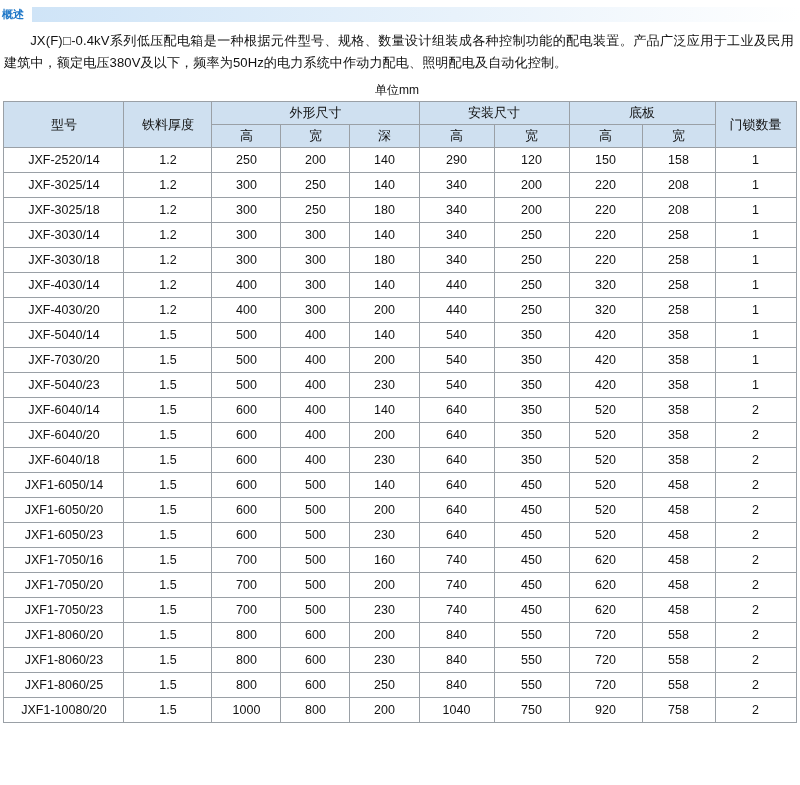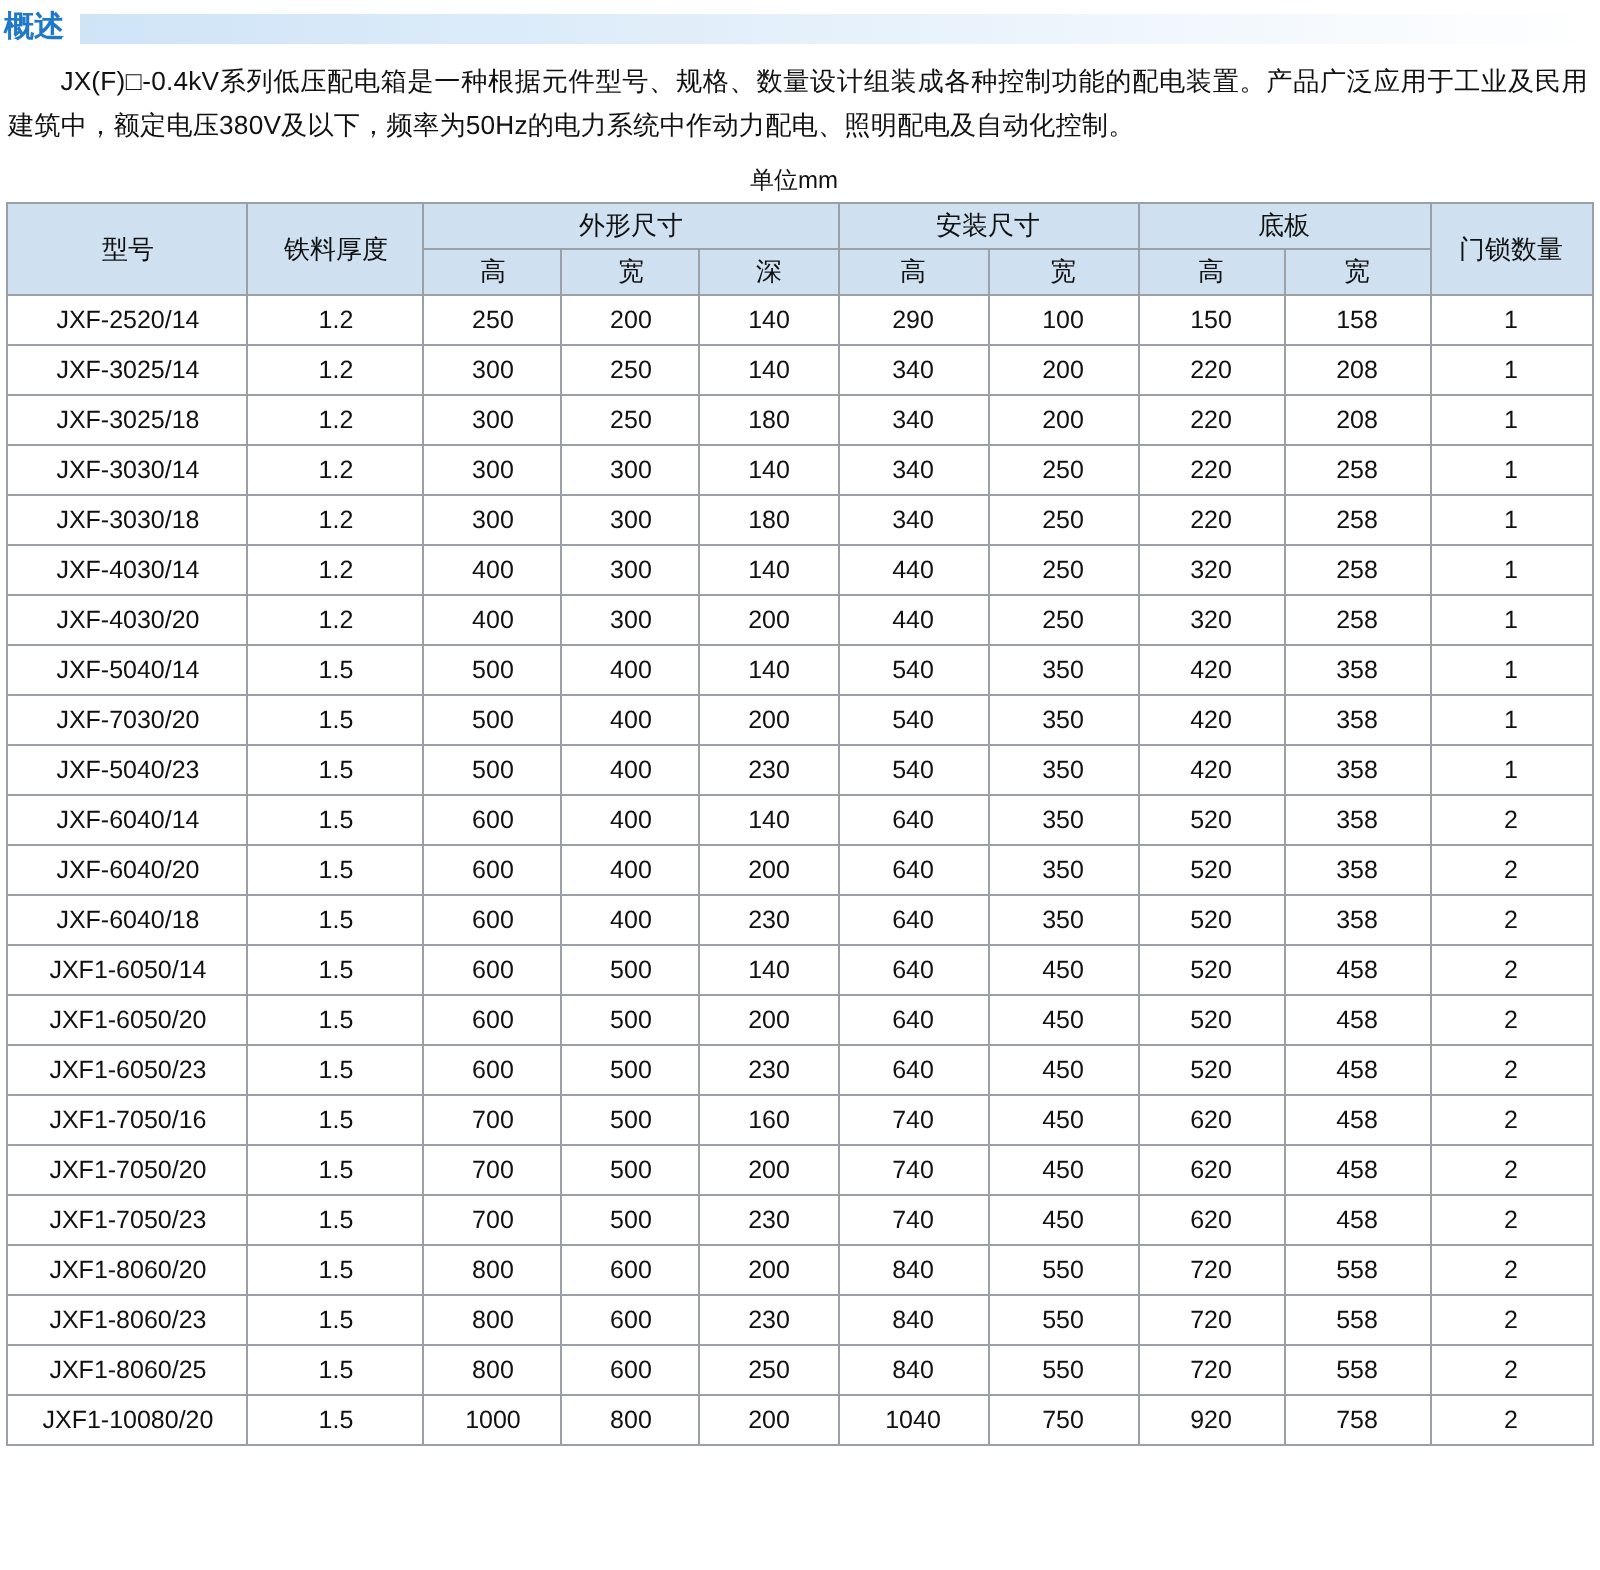--- a/index.html
+++ b/index.html
@@ -22,21 +22,21 @@
   }
   
   .section-header {
     display: flex;
     align-items: stretch;
     height: 20px;
     margin: 4px 0 6px 0;
   }
   .section-title {
     color: #1f78c8;
-    font-size: 15px;
+    font-size: 11px;
     font-weight: bold;
     line-height: 20px;
     padding-left: 2px;
     padding-right: 8px;
     white-space: nowrap;
   }
   .section-bar {
     flex: 1;
     background: linear-gradient(to right, #cfe4f7 0%, #e8f2fb 55%, #ffffff 100%);
     height: 15px;
@@ -148,21 +148,21 @@
       </tr>
     </thead>
     <tbody id="spec-body">
         <tr>
           <td class="model">JXF-2520/14</td>
           <td>1.2</td>
           <td>250</td>
           <td>200</td>
           <td>140</td>
           <td>290</td>
-          <td>100</td>
+          <td>120</td>
           <td>150</td>
           <td>158</td>
           <td>1</td>
         </tr>
         <tr>
           <td class="model">JXF-3025/14</td>
           <td>1.2</td>
           <td>300</td>
           <td>250</td>
           <td>140</td>

